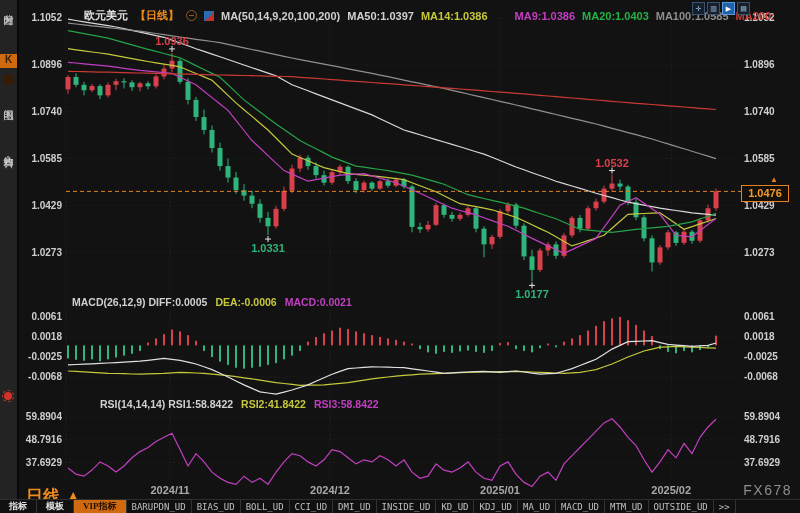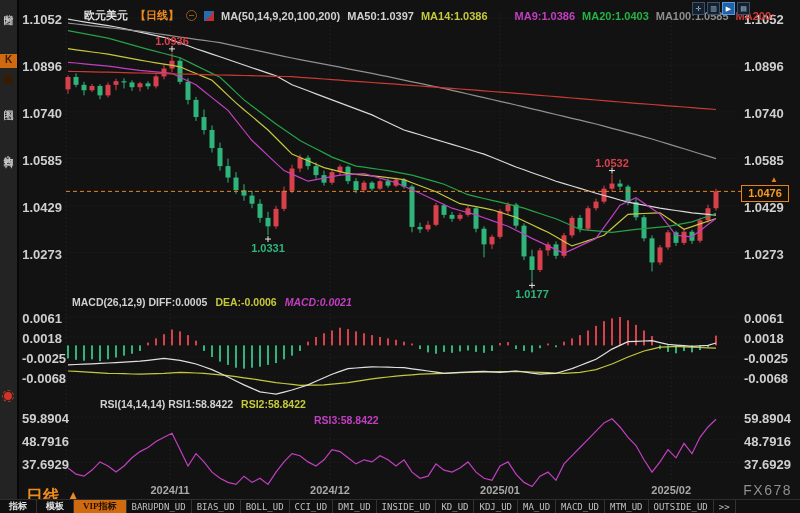--- a/index.html
+++ b/index.html
@@ -18,21 +18,21 @@
   .circle-icon{width:9px;height:9px;border:1px solid #8a5a20;border-radius:50%;display:inline-block;position:relative;}
   .circle-icon::after{content:"";position:absolute;left:2px;right:2px;top:4px;height:1px;background:#8a5a20;}
   .logo-icon{width:10px;height:10px;display:inline-block;background:linear-gradient(135deg,#2a6ab0 55%,#c03030 55%);}
   #hdr-icons{position:absolute;left:692px;top:2px;display:flex;gap:2px;z-index:6;}
   .hicon{width:11px;height:11px;border:1px solid #39536e;background:#16202c;color:#9fc0dd;
          font-size:7px;line-height:11px;text-align:center;cursor:pointer;}
   .hicon.active{background:#2061a8;border-color:#5a9ae0;color:#fff;}
   
   #chart{position:absolute;left:0;top:0;z-index:1;}
   
-  .axlbl{position:absolute;font-size:13px;font-weight:bold;color:#cfcfcf;z-index:4;pointer-events:none;}
+  .axlbl{position:absolute;font-size:10px;font-weight:bold;color:#cfcfcf;z-index:4;pointer-events:none;}
   .ind-hdr{position:absolute;display:flex;gap:8px;font-size:10.5px;font-weight:bold;z-index:5;white-space:nowrap;}
   .ann{position:absolute;width:56px;text-align:center;font-size:11px;font-weight:bold;z-index:4;}
   .ann.high{color:#d8414b;} .ann.low{color:#2fb57c;}
   .month-lbl{position:absolute;top:484px;width:64px;text-align:center;font-size:11px;font-weight:bold;color:#a8a8a8;z-index:4;}
   
   #price-tag{position:absolute;left:741px;top:185px;width:46px;height:15px;border:1px solid #e8821e;
              background:#141009;color:#f49c2a;font-size:11px;font-weight:bold;text-align:center;line-height:15px;z-index:6;}
   #price-arrow{position:absolute;left:770px;top:175px;color:#e8821e;font-size:8px;z-index:6;}
   
   #period-btn{position:absolute;left:26px;top:485px;color:#ef8a1d;font-size:17px;font-weight:bold;cursor:pointer;z-index:5;}
@@ -401,26 +401,26 @@
       <div class="axlbl" style="left: 744px; top: 456.5px;">37.6929</div>
       <div class="month-lbl" style="left: 138px;">2024/11</div>
       <div class="month-lbl" style="left: 298px;">2024/12</div>
       <div class="month-lbl" style="left: 468px;">2025/01</div>
       <div class="month-lbl" style="left: 639.2px;">2025/02</div>
     </div>
 
   <div class="ind-hdr" id="macd-hdr" style="left:72px;top:296px">
       <span style="color: rgb(208, 208, 208);">MACD(26,12,9) DIFF:0.0005</span>
       <span style="color: rgb(198, 200, 60);">DEA:-0.0006</span>
-      <span style="color: rgb(194, 63, 194); font-style: italic;">MACD:0.0021</span>
+      <span style="color: rgb(194, 63, 194);">MACD:0.0021</span>
     </div>
   <div class="ind-hdr" id="rsi-hdr" style="left:72px;top:398px">
       <span style="color: rgb(208, 208, 208); padding-left: 28px;">RSI(14,14,14) RSI1:58.8422</span>
-      <span style="color: rgb(198, 200, 60);">RSI2:58.8422</span>
-      <span style="color: rgb(194, 63, 194); margin-top: 16px;">RSI3:58.8422</span>
+      <span style="color: rgb(198, 200, 60);">RSI2:41.8422</span>
+      <span style="color: rgb(194, 63, 194);">RSI3:58.8422</span>
     </div>
 
   <div id="price-tag">1.0476</div>
   <div id="price-arrow">▲</div>
 
   <div id="period-btn">
     <span>日线</span>
     <span>▲</span>
   </div>
 

